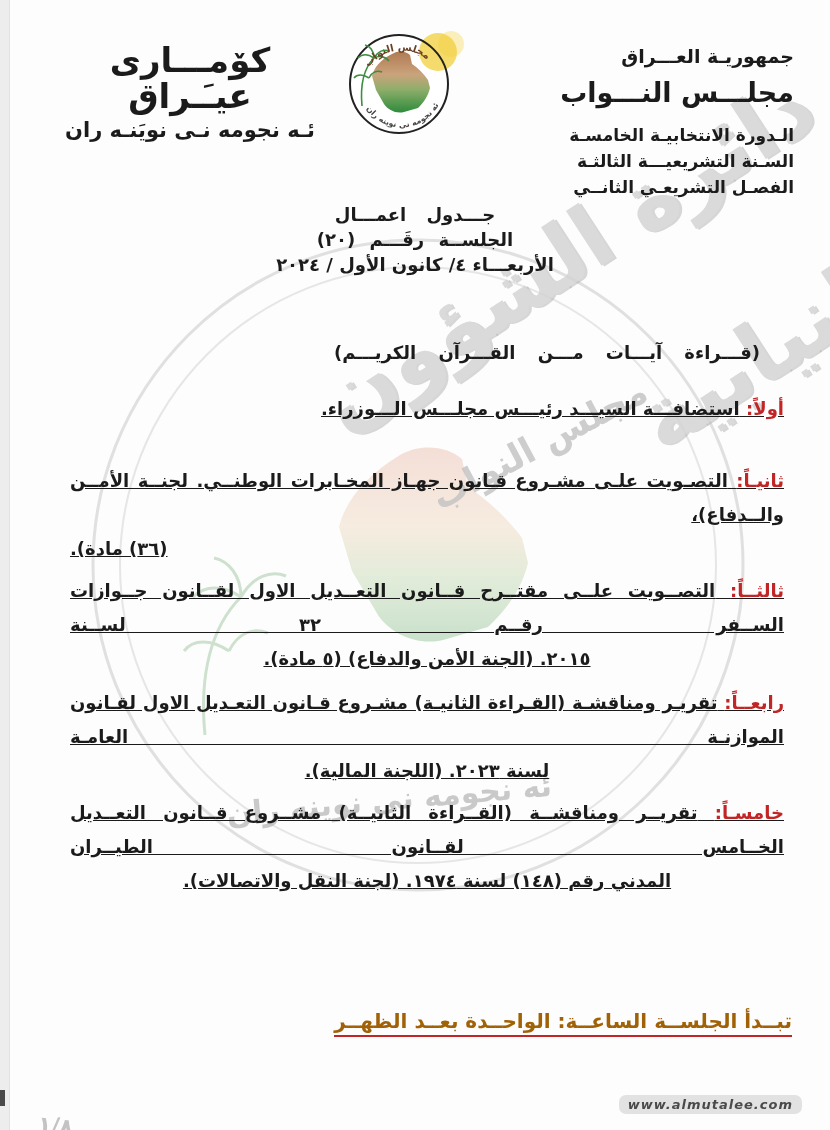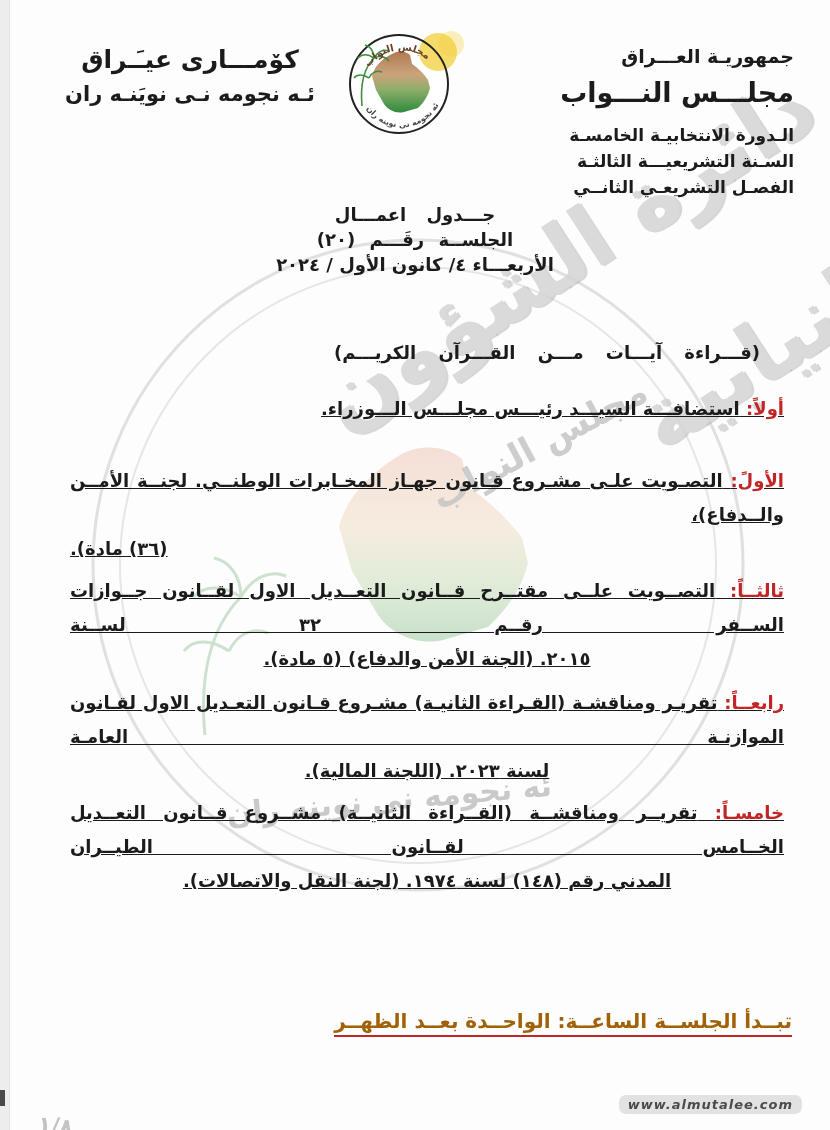--- a/index.html
+++ b/index.html
@@ -22,21 +22,21 @@
     position:absolute;top:268px;left:-90px;width:1030px;
     transform:rotate(-33deg);direction:rtl;text-align:right;
     color:#d4d4d4;opacity:.85;font-weight:bold;line-height:190px;
     text-shadow:2px 2px 0 rgba(170,170,170,.55);white-space:nowrap;
   }
   .wm-diag .l1{font-size:86px;display:block;}
   .wm-diag .l2{font-size:86px;display:block;padding-right:30px;}
   
   .hdr-kurdish{position:absolute;left:50px;top:42px;width:280px;text-align:center;
     direction:rtl;font-weight:bold;z-index:2;}
-  .hdr-kurdish .k1{font-size:25px;line-height:36px;}
+  .hdr-kurdish .k1{font-size:34px;line-height:36px;}
   .hdr-kurdish .k2{font-size:21px;line-height:32px;}
   .hdr-right{position:absolute;right:36px;top:38px;width:300px;text-align:right;
     direction:rtl;font-weight:bold;z-index:2;}
   .hdr-right .a1{font-size:19px;line-height:36px;}
   .hdr-right .a2{font-size:27px;line-height:38px;}
   .hdr-terms{margin-top:10px;font-size:17px;line-height:26px;}
   .emblem{position:absolute;left:338px;top:22px;width:130px;height:126px;z-index:2;}
   
   .title-block{position:absolute;top:202px;left:0;right:0;text-align:center;
     direction:rtl;font-weight:bold;font-size:18px;line-height:25px;z-index:2;}
@@ -160,21 +160,21 @@
 
 <div class="body-area">
 
   <div class="quran-line">(قـــراءة آيـــات مـــن القـــرآن الكريـــم)</div>
 
   <p class="item" id="item1">
     <span class="line line-right"><span class="item-label">أولاً:</span> <span>استضافـــة السيـــد رئيـــس مجلـــس الـــوزراء.</span></span>
   </p>
 
   <p class="item" id="item2">
-    <span class="line line-full"><span class="item-label">الأولً:</span> <span>التصـويت علـى مشـروع قـانون جهـاز المخـابرات الوطنــي. لجنــة الأمــن والــدفاع)،</span></span>
+    <span class="line line-full"><span class="item-label">ثانيـاً:</span> <span>التصـويت علـى مشـروع قـانون جهـاز المخـابرات الوطنــي. لجنــة الأمــن والــدفاع)،</span></span>
     <span class="line line-left">(٣٦) مادة).</span>
   </p>
 
   <p class="item" id="item3">
     <span class="line line-full"><span class="item-label">ثالثــاً:</span> <span>التصــويت علــى مقتــرح قــانون التعــديل الاول لقــانون جــوازات الســفر رقــم ٣٢ لســنة</span></span>
     <span class="line line-center">٢٠١٥. (الجنة الأمن والدفاع) (٥ مادة).</span>
   </p>
 
   <p class="item" id="item4">
     <span class="line line-full"><span class="item-label">رابعــاً:</span> <span>تقريـر ومناقشـة (القـراءة الثانيـة) مشـروع قـانون التعـديل الاول لقـانون الموازنـة العامـة</span></span>

